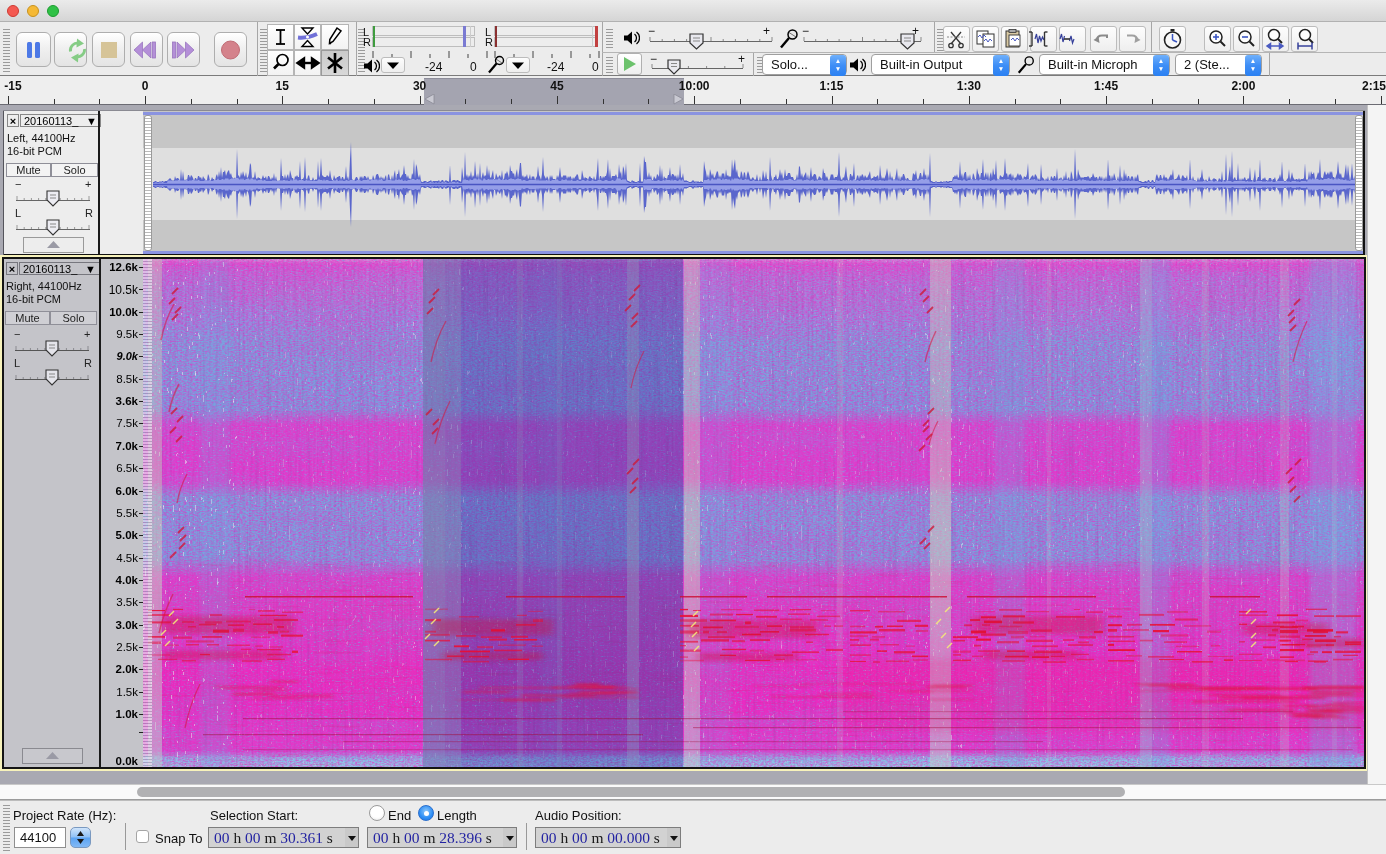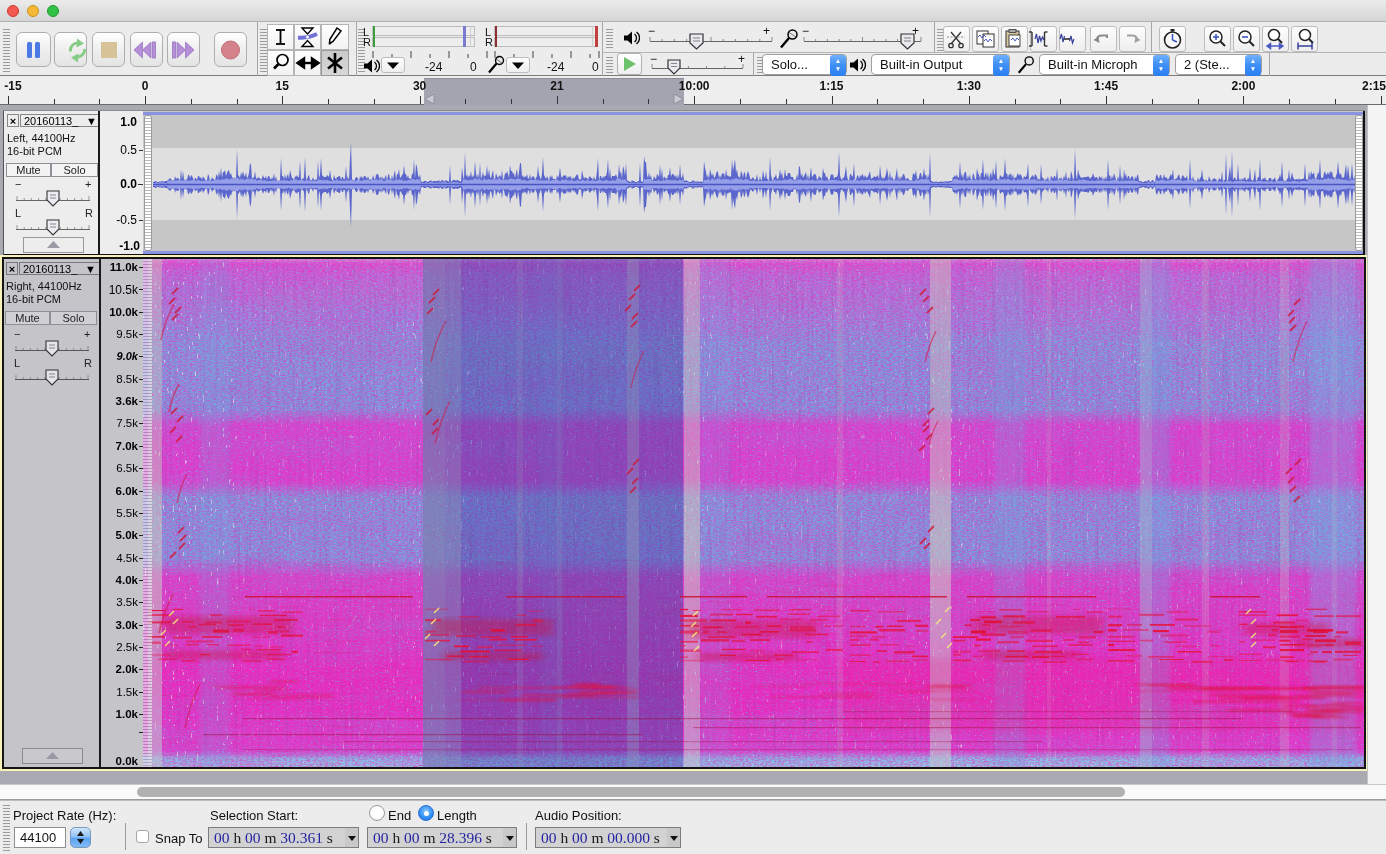--- a/index.html
+++ b/index.html
@@ -422,21 +422,21 @@
   <svg class="abs" style="left:423.5px; top:18px;" width="11" height="11" viewBox="0 0 11 11">
       <path d="M 10 0 L 10 10 L 1 5 Z" fill="#c9c9d2" stroke="#8a8a96" stroke-width="0.8"></path>
     </svg>
   <svg class="abs" style="left:673px; top:18px;" width="11" height="11" viewBox="0 0 11 11">
       <path d="M 1 0 L 1 10 L 10 5 Z" fill="#c9c9d2" stroke="#8a8a96" stroke-width="0.8"></path>
     </svg>
   <div class="rlab" style="left:13px;">-15</div>
   <div class="rlab" style="left:145px;">0</div>
   <div class="rlab" style="left:282.3px;">15</div>
   <div class="rlab" style="left:419.6px;">30</div>
-  <div class="rlab" style="left:556.9px;">21</div>
+  <div class="rlab" style="left:556.9px;">45</div>
   <div class="rlab" style="left:694.2px;">10:00</div>
   <div class="rlab" style="left:831.5px;">1:15</div>
   <div class="rlab" style="left:968.8px;">1:30</div>
   <div class="rlab" style="left:1106.1px;">1:45</div>
   <div class="rlab" style="left:1243.4px;">2:00</div>
   <div class="rlab" style="left:1374px;">2:15</div>
   <div class="tick" style="left:7.7px; height:8px;"></div>
   <div class="tick" style="left:145.0px; height:8px;"></div>
   <div class="tick" style="left:282.3px; height:8px;"></div>
   <div class="tick" style="left:419.6px; height:8px;"></div>
@@ -522,30 +522,20 @@
         <line x1="39" y1="19" x2="45" y2="19" stroke="#888"></line>
     </svg>
     <div class="abs" style="left:20px; top:126px; width:61px; height:16px; border:1px solid #999; background:#ededed;">
       <svg width="59" height="14" viewBox="0 0 59 14">
           <path d="M 23 10 L 36 10 L 29.5 3 Z" fill="#9a9aa5"></path>
         </svg>
     </div>
 
     <div class="abs" style="left:95px; top:0; width:2px; height:145px; background:#1a1a1a;"></div>
 
-    <div class="abs" style="left:97px; top:0; width:43px; height:145px; background:#ededed; font-weight:bold;">
-      <div class="abs" style="right:6px; top:4px; font-size:12px;">1.0</div>
-      <div class="abs" style="right:6px; top:32px; font-size:12px; font-weight:normal;">0.5</div>
-      <div class="abs" style="right:6px; top:66px; font-size:12px;">0.0</div>
-      <div class="abs" style="right:6px; top:102px; font-size:12px; font-weight:normal;">-0.5</div>
-      <div class="abs" style="right:3px; top:128px; font-size:12px;">-1.0</div>
-      <div class="abs" style="right:0; top:38.5px; width:4px; height:1px; background:#333;"></div>
-      <div class="abs" style="right:0; top:73px; width:5px; height:1px; background:#333;"></div>
-      <div class="abs" style="right:0; top:109px; width:4px; height:1px; background:#333;"></div>
-    </div>
 
     <div class="abs" style="left:140px; top:0; width:1221px; height:145px; background:#c6c6c6; overflow:hidden;">
       <div class="abs" style="left:0; top:37px; width:1221px; height:72px; background:#dfdfdf;"></div>
       <div class="abs" style="left:0; top:1px; width:1221px; height:3px; background:#8a93e0;"></div>
       <div class="abs" style="left:0; top:140px; width:1221px; height:3px; background:#8a93e0;"></div>
       <svg class="abs" style="left:0; top:0;" width="1221" height="145" viewBox="0 0 1221 145">
       <polygon points="10,71 11,71 12,70 13,70 14,71 15,71 16,71 17,70 18,71 19,70 20,70 21,71 22,70 23,70 24,70 25,69 26,68 27,67 28,68 29,70 30,69 31,70 32,65 33,68 34,67 35,67 36,68 37,70 38,58 39,69 40,60 41,68 42,70 43,68 44,69 45,64 46,64 47,67 48,64 49,65 50,67 51,70 52,67 53,67 54,69 55,65 56,65 57,67 58,66 59,69 60,65 61,67 62,68 63,70 64,69 65,63 66,65 67,70 68,69 69,66 70,68 71,68 72,70 73,65 74,63 75,67 76,60 77,66 78,56 79,67 80,61 81,61 82,59 83,65 84,62 85,60 86,59 87,64 88,62 89,66 90,67 91,68 92,66 93,69 94,38 95,64 96,65 97,67 98,61 99,65 100,60 101,64 102,66 103,61 104,67 105,66 106,62 107,52 108,54 109,68 110,66 111,67 112,60 113,67 114,68 115,66 116,67 117,67 118,69 119,67 120,64 121,67 122,67 123,65 124,69 125,65 126,65 127,67 128,69 129,66 130,68 131,62 132,69 133,65 134,70 135,70 136,70 137,69 138,47 139,65 140,65 141,68 142,63 143,68 144,65 145,63 146,68 147,59 148,63 149,67 150,67 151,70 152,65 153,66 154,64 155,66 156,66 157,50 158,69 159,68 160,68 161,66 162,46 163,67 164,69 165,65 166,64 167,69 168,69 169,69 170,66 171,69 172,69 173,68 174,69 175,50 176,67 177,64 178,47 179,64 180,65 181,66 182,66 183,66 184,64 185,65 186,66 187,59 188,66 189,69 190,69 191,64 192,67 193,68 194,66 195,66 196,65 197,65 198,69 199,66 200,66 201,69 202,67 203,55 204,68 205,65 206,70 207,48 208,31 209,68 210,69 211,70 212,68 213,66 214,66 215,68 216,70 217,65 218,67 219,65 220,68 221,65 222,65 223,66 224,68 225,65 226,68 227,69 228,68 229,69 230,64 231,67 232,69 233,64 234,63 235,63 236,66 237,68 238,65 239,68 240,66 241,69 242,66 243,64 244,70 245,64 246,63 247,68 248,69 249,64 250,69 251,63 252,59 253,69 254,63 255,63 256,58 257,67 258,66 259,64 260,63 261,54 262,63 263,63 264,67 265,64 266,68 267,67 268,69 269,62 270,64 271,48 272,68 273,53 274,56 275,64 276,67 277,63 278,70 279,71 280,71 281,70 282,70 283,70 284,71 285,71 286,70 287,70 288,69 289,71 290,70 291,70 292,70 293,70 294,70 295,70 296,69 297,71 298,70 299,69 300,69 301,71 302,70 303,69 304,70 305,70 306,71 307,54 308,71 309,70 310,69 311,69 312,69 313,70 314,69 315,69 316,70 317,70 318,71 319,56 320,65 321,69 322,41 323,66 324,63 325,67 326,64 327,66 328,60 329,67 330,64 331,66 332,50 333,63 334,67 335,62 336,68 337,52 338,68 339,65 340,61 341,66 342,64 343,65 344,54 345,65 346,58 347,66 348,67 349,63 350,59 351,68 352,68 353,62 354,65 355,67 356,65 357,64 358,67 359,59 360,68 361,68 362,62 363,63 364,60 365,63 366,67 367,54 368,60 369,60 370,63 371,62 372,67 373,62 374,58 375,67 376,61 377,52 378,52 379,66 380,64 381,67 382,65 383,66 384,63 385,68 386,67 387,63 388,69 389,65 390,66 391,65 392,69 393,67 394,65 395,55 396,64 397,66 398,69 399,63 400,46 401,64 402,66 403,68 404,65 405,67 406,70 407,64 408,67 409,64 410,68 411,68 412,68 413,69 414,64 415,67 416,64 417,56 418,65 419,67 420,65 421,64 422,65 423,64 424,68 425,65 426,67 427,65 428,66 429,69 430,66 431,68 432,66 433,65 434,63 435,64 436,69 437,68 438,69 439,59 440,64 441,68 442,66 443,67 444,67 445,69 446,66 447,65 448,67 449,67 450,69 451,65 452,69 453,68 454,60 455,47 456,70 457,65 458,65 459,68 460,65 461,67 462,65 463,65 464,61 465,48 466,67 467,57 468,68 469,65 470,65 471,65 472,65 473,63 474,66 475,67 476,53 477,63 478,60 479,68 480,55 481,58 482,65 483,52 484,69 485,70 486,70 487,71 488,71 489,69 490,70 491,70 492,71 493,71 494,71 495,70 496,70 497,52 498,71 499,70 500,71 501,45 502,51 503,51 504,64 505,67 506,61 507,67 508,64 509,69 510,69 511,65 512,67 513,68 514,63 515,64 516,66 517,54 518,67 519,57 520,69 521,65 522,67 523,67 524,68 525,64 526,64 527,56 528,66 529,63 530,63 531,64 532,66 533,64 534,68 535,63 536,68 537,53 538,66 539,67 540,62 541,69 542,70 543,69 544,70 545,70 546,71 547,71 548,71 549,70 550,69 551,70 552,71 553,70 554,71 555,70 556,71 557,71 558,70 559,71 560,71 561,50 562,57 563,61 564,67 565,63 566,68 567,58 568,62 569,65 570,62 571,67 572,66 573,63 574,60 575,61 576,67 577,64 578,67 579,62 580,63 581,62 582,67 583,58 584,65 585,64 586,66 587,65 588,66 589,48 590,60 591,54 592,48 593,62 594,58 595,65 596,66 597,67 598,60 599,62 600,67 601,61 602,62 603,68 604,63 605,60 606,63 607,67 608,69 609,67 610,66 611,68 612,69 613,68 614,63 615,69 616,70 617,65 618,70 619,68 620,59 621,65 622,68 623,60 624,68 625,68 626,70 627,46 628,64 629,68 630,70 631,66 632,66 633,63 634,68 635,68 636,65 637,58 638,65 639,61 640,68 641,66 642,58 643,65 644,65 645,62 646,62 647,62 648,66 649,66 650,66 651,69 652,69 653,68 654,63 655,68 656,55 657,56 658,66 659,62 660,67 661,65 662,63 663,61 664,68 665,63 666,69 667,64 668,56 669,66 670,65 671,63 672,63 673,64 674,69 675,68 676,65 677,66 678,67 679,68 680,57 681,62 682,62 683,67 684,65 685,68 686,70 687,67 688,63 689,64 690,63 691,68 692,66 693,66 694,66 695,63 696,41 697,64 698,68 699,69 700,66 701,67 702,62 703,55 704,65 705,69 706,70 707,63 708,63 709,66 710,64 711,52 712,69 713,69 714,65 715,64 716,68 717,64 718,66 719,63 720,64 721,67 722,64 723,66 724,67 725,65 726,63 727,60 728,68 729,67 730,67 731,65 732,66 733,66 734,65 735,64 736,69 737,54 738,64 739,68 740,66 741,68 742,66 743,63 744,57 745,63 746,69 747,60 748,68 749,65 750,68 751,70 752,68 753,63 754,57 755,69 756,64 757,70 758,65 759,67 760,63 761,63 762,66 763,69 764,67 765,67 766,69 767,69 768,69 769,69 770,62 771,63 772,64 773,59 774,67 775,69 776,66 777,62 778,62 779,67 780,64 781,57 782,65 783,63 784,69 785,63 786,67 787,42 788,70 789,70 790,71 791,71 792,71 793,70 794,71 795,71 796,71 797,71 798,70 799,71 800,71 801,70 802,71 803,70 804,70 805,71 806,70 807,70 808,70 809,70 810,66 811,66 812,64 813,66 814,63 815,67 816,66 817,50 818,66 819,62 820,68 821,63 822,61 823,61 824,69 825,64 826,68 827,63 828,69 829,69 830,62 831,64 832,68 833,68 834,57 835,62 836,64 837,68 838,62 839,62 840,48 841,67 842,64 843,61 844,67 845,61 846,69 847,64 848,61 849,67 850,57 851,63 852,64 853,49 854,67 855,69 856,69 857,64 858,65 859,66 860,66 861,63 862,47 863,63 864,62 865,67 866,63 867,64 868,62 869,67 870,63 871,68 872,66 873,67 874,64 875,62 876,65 877,63 878,64 879,66 880,69 881,65 882,66 883,66 884,63 885,52 886,69 887,68 888,66 889,65 890,64 891,67 892,63 893,64 894,66 895,69 896,67 897,70 898,53 899,66 900,67 901,68 902,70 903,67 904,69 905,65 906,70 907,70 908,65 909,66 910,68 911,65 912,65 913,68 914,57 915,70 916,67 917,68 918,66 919,68 920,69 921,64 922,68 923,60 924,69 925,67 926,66 927,70 928,60 929,63 930,69 931,67 932,38 933,63 934,69 935,58 936,63 937,65 938,67 939,66 940,67 941,66 942,66 943,66 944,66 945,65 946,66 947,68 948,66 949,66 950,62 951,65 952,67 953,66 954,66 955,69 956,66 957,65 958,68 959,65 960,70 961,66 962,69 963,65 964,69 965,48 966,65 967,64 968,69 969,64 970,68 971,62 972,65 973,69 974,69 975,65 976,69 977,54 978,68 979,65 980,70 981,58 982,66 983,62 984,68 985,65 986,65 987,69 988,66 989,65 990,66 991,70 992,65 993,68 994,65 995,63 996,70 997,70 998,70 999,71 1000,71 1001,71 1002,70 1003,70 1004,71 1005,69 1006,69 1007,71 1008,71 1009,69 1010,69 1011,71 1012,71 1013,65 1014,63 1015,66 1016,68 1017,64 1018,64 1019,68 1020,67 1021,63 1022,67 1023,66 1024,67 1025,69 1026,67 1027,65 1028,63 1029,65 1030,58 1031,69 1032,68 1033,68 1034,67 1035,65 1036,63 1037,67 1038,69 1039,65 1040,64 1041,66 1042,67 1043,67 1044,64 1045,70 1046,69 1047,48 1048,67 1049,69 1050,65 1051,69 1052,69 1053,70 1054,70 1055,66 1056,70 1057,67 1058,66 1059,58 1060,67 1061,69 1062,70 1063,68 1064,70 1065,70 1066,65 1067,68 1068,70 1069,69 1070,68 1071,67 1072,68 1073,68 1074,70 1075,70 1076,67 1077,68 1078,69 1079,60 1080,70 1081,69 1082,69 1083,43 1084,69 1085,70 1086,62 1087,55 1088,67 1089,40 1090,69 1091,67 1092,66 1093,69 1094,69 1095,52 1096,70 1097,67 1098,70 1099,67 1100,69 1101,67 1102,66 1103,69 1104,69 1105,67 1106,68 1107,56 1108,69 1109,69 1110,70 1111,66 1112,58 1113,70 1114,69 1115,66 1116,66 1117,48 1118,69 1119,69 1120,67 1121,68 1122,66 1123,69 1124,69 1125,70 1126,67 1127,67 1128,67 1129,70 1130,68 1131,68 1132,66 1133,70 1134,70 1135,68 1136,67 1137,63 1138,67 1139,50 1140,67 1141,70 1142,70 1143,70 1144,68 1145,67 1146,58 1147,69 1148,66 1149,61 1150,66 1151,68 1152,69 1153,68 1154,68 1155,69 1156,67 1157,69 1158,68 1159,68 1160,68 1161,67 1162,52 1163,68 1164,69 1165,68 1166,60 1167,67 1168,60 1169,63 1170,63 1171,61 1172,68 1173,68 1174,65 1175,61 1176,63 1177,48 1178,66 1179,67 1180,67 1181,62 1182,60 1183,64 1184,63 1185,61 1186,64 1187,60 1188,62 1189,60 1190,66 1191,66 1192,68 1193,65 1194,62 1195,50 1196,61 1197,64 1198,62 1199,67 1200,66 1201,67 1202,60 1203,53 1204,65 1205,54 1206,63 1207,70 1208,65 1209,52 1210,66 1211,69 1212,64 1213,64 1214,63 1214,84 1213,83 1212,83 1211,78 1210,81 1209,95 1208,82 1207,77 1206,84 1205,93 1204,82 1203,94 1202,87 1201,80 1200,81 1199,80 1198,85 1197,83 1196,86 1195,98 1194,85 1193,82 1192,79 1191,81 1190,81 1189,87 1188,85 1187,87 1186,83 1185,86 1184,84 1183,83 1182,87 1181,85 1180,80 1179,80 1178,81 1177,99 1176,84 1175,86 1174,82 1173,79 1172,79 1171,86 1170,84 1169,84 1168,87 1167,80 1166,87 1165,79 1164,78 1163,79 1162,96 1161,80 1160,79 1159,79 1158,79 1157,78 1156,80 1155,78 1154,79 1153,79 1152,78 1151,79 1150,81 1149,86 1148,81 1147,78 1146,89 1145,80 1144,79 1143,77 1142,77 1141,77 1140,80 1139,97 1138,80 1137,84 1136,80 1135,79 1134,77 1133,77 1132,81 1131,79 1130,79 1129,77 1128,80 1127,80 1126,80 1125,77 1124,78 1123,78 1122,81 1121,79 1120,80 1119,78 1118,78 1117,100 1116,81 1115,81 1114,78 1113,77 1112,89 1111,81 1110,77 1109,78 1108,78 1107,91 1106,79 1105,80 1104,78 1103,78 1102,81 1101,80 1100,78 1099,80 1098,77 1097,80 1096,77 1095,95 1094,78 1093,78 1092,81 1091,80 1090,78 1089,106 1088,80 1087,92 1086,85 1085,77 1084,78 1083,104 1082,78 1081,78 1080,77 1079,87 1078,78 1077,79 1076,80 1075,77 1074,77 1073,79 1072,79 1071,80 1070,79 1069,78 1068,77 1067,79 1066,82 1065,77 1064,77 1063,79 1062,77 1061,78 1060,80 1059,89 1058,81 1057,80 1056,77 1055,81 1054,77 1053,77 1052,78 1051,78 1050,82 1049,78 1048,80 1047,98 1046,78 1045,77 1044,83 1043,80 1042,80 1041,81 1040,83 1039,82 1038,78 1037,80 1036,84 1035,82 1034,80 1033,79 1032,79 1031,78 1030,89 1029,82 1028,84 1027,82 1026,80 1025,78 1024,80 1023,81 1022,80 1021,84 1020,80 1019,79 1018,83 1017,83 1016,79 1015,81 1014,84 1013,82 1012,76 1011,76 1010,78 1009,78 1008,76 1007,76 1006,78 1005,78 1004,76 1003,77 1002,77 1001,76 1000,76 999,76 998,77 997,77 996,77 995,84 994,82 993,79 992,82 991,77 990,81 989,82 988,81 987,78 986,82 985,82 984,79 983,85 982,81 981,89 980,77 979,82 978,79 977,94 976,78 975,82 974,78 973,78 972,82 971,85 970,79 969,83 968,78 967,83 966,82 965,99 964,78 963,82 962,78 961,81 960,77 959,82 958,79 957,82 956,81 955,78 954,81 953,81 952,80 951,82 950,85 949,81 948,81 947,79 946,81 945,82 944,81 943,81 942,81 941,81 940,80 939,81 938,80 937,82 936,84 935,89 934,78 933,84 932,108 931,80 930,78 929,84 928,87 927,77 926,81 925,80 924,78 923,87 922,79 921,83 920,78 919,79 918,81 917,79 916,80 915,77 914,90 913,79 912,82 911,82 910,79 909,81 908,82 907,77 906,77 905,82 904,78 903,80 902,77 901,79 900,80 899,81 898,94 897,77 896,80 895,78 894,81 893,83 892,84 891,80 890,83 889,82 888,81 887,79 886,78 885,96 884,84 883,81 882,81 881,82 880,78 879,81 878,83 877,84 876,82 875,85 874,83 873,80 872,81 871,79 870,84 869,80 868,85 867,83 866,84 865,80 864,85 863,84 862,100 861,84 860,81 859,81 858,82 857,83 856,78 855,78 854,80 853,98 852,83 851,84 850,90 849,80 848,86 847,83 846,78 845,86 844,80 843,86 842,83 841,80 840,99 839,85 838,85 837,79 836,83 835,85 834,90 833,79 832,79 831,83 830,85 829,78 828,78 827,84 826,79 825,83 824,78 823,86 822,86 821,84 820,79 819,85 818,81 817,98 816,81 815,80 814,84 813,81 812,83 811,81 810,81 809,77 808,77 807,77 806,77 805,76 804,77 803,77 802,76 801,77 800,76 799,76 798,77 797,76 796,76 795,76 794,76 793,77 792,76 791,76 790,76 789,77 788,77 787,106 786,80 785,84 784,78 783,84 782,82 781,90 780,83 779,80 778,85 777,85 776,81 775,78 774,80 773,88 772,83 771,84 770,85 769,78 768,78 767,78 766,78 765,80 764,80 763,78 762,81 761,84 760,84 759,80 758,82 757,77 756,83 755,78 754,90 753,84 752,79 751,77 750,79 749,82 748,79 747,87 746,78 745,84 744,90 743,84 742,81 741,79 740,81 739,79 738,83 737,94 736,78 735,83 734,82 733,81 732,81 731,82 730,80 729,80 728,79 727,87 726,84 725,82 724,80 723,81 722,83 721,80 720,83 719,84 718,81 717,83 716,79 715,83 714,82 713,78 712,78 711,96 710,83 709,81 708,84 707,84 706,77 705,78 704,82 703,92 702,85 701,80 700,81 699,78 698,79 697,83 696,106 695,84 694,81 693,81 692,81 691,79 690,84 689,83 688,84 687,80 686,77 685,79 684,82 683,80 682,85 681,85 680,90 679,79 678,80 677,81 676,82 675,79 674,78 673,83 672,84 671,84 670,82 669,81 668,91 667,83 666,78 665,84 664,79 663,86 662,84 661,82 660,80 659,85 658,81 657,91 656,92 655,79 654,84 653,79 652,78 651,78 650,81 649,81 648,81 647,85 646,85 645,85 644,82 643,82 642,89 641,81 640,79 639,86 638,82 637,89 636,82 635,79 634,79 633,84 632,81 631,81 630,77 629,79 628,83 627,100 626,77 625,79 624,79 623,87 622,79 621,82 620,88 619,79 618,77 617,82 616,77 615,78 614,84 613,79 612,78 611,79 610,81 609,80 608,78 607,80 606,84 605,87 604,84 603,79 602,85 601,86 600,80 599,85 598,87 597,80 596,81 595,82 594,89 593,85 592,98 591,93 590,87 589,99 588,81 587,82 586,81 585,83 584,82 583,89 582,80 581,85 580,84 579,85 578,80 577,83 576,80 575,86 574,87 573,84 572,81 571,80 570,85 569,82 568,85 567,89 566,79 565,84 564,80 563,86 562,90 561,96 560,76 559,76 558,77 557,76 556,76 555,77 554,76 553,77 552,76 551,77 550,78 549,77 548,76 547,76 546,76 545,77 544,77 543,78 542,77 541,78 540,85 539,80 538,81 537,94 536,79 535,84 534,79 533,83 532,81 531,83 530,84 529,84 528,81 527,91 526,83 525,83 524,79 523,80 522,80 521,82 520,78 519,90 518,80 517,94 516,81 515,83 514,84 513,79 512,80 511,82 510,78 509,78 508,83 507,80 506,86 505,80 504,83 503,96 502,96 501,102 500,76 499,77 498,76 497,96 496,77 495,77 494,76 493,76 492,76 491,77 490,77 489,78 488,76 487,76 486,77 485,77 484,78 483,95 482,82 481,89 480,92 479,79 478,87 477,84 476,94 475,80 474,81 473,84 472,82 471,82 470,82 469,82 468,79 467,90 466,80 465,98 464,86 463,82 462,82 461,80 460,82 459,79 458,82 457,82 456,77 455,100 454,87 453,79 452,78 451,82 450,78 449,80 448,80 447,82 446,81 445,78 444,80 443,80 442,81 441,79 440,83 439,88 438,78 437,79 436,78 435,83 434,84 433,82 432,81 431,79 430,81 429,78 428,81 427,82 426,80 425,82 424,79 423,83 422,82 421,83 420,82 419,80 418,82 417,92 416,83 415,80 414,83 413,78 412,79 411,79 410,79 409,83 408,80 407,83 406,77 405,80 404,82 403,79 402,81 401,83 400,101 399,84 398,78 397,81 396,83 395,92 394,82 393,80 392,78 391,82 390,81 389,82 388,78 387,84 386,80 385,79 384,84 383,81 382,82 381,80 380,83 379,81 378,95 377,96 376,86 375,80 374,89 373,85 372,80 371,85 370,84 369,87 368,87 367,93 366,80 365,84 364,87 363,84 362,85 361,79 360,79 359,88 358,80 357,83 356,82 355,80 354,82 353,85 352,79 351,79 350,88 349,84 348,80 347,81 346,89 345,82 344,93 343,82 342,83 341,81 340,86 339,82 338,79 337,95 336,79 335,85 334,80 333,84 332,97 331,81 330,83 329,80 328,87 327,81 326,83 325,80 324,84 323,81 322,106 321,78 320,82 319,92 318,76 317,77 316,77 315,78 314,78 313,77 312,78 311,78 310,78 309,77 308,76 307,94 306,76 305,77 304,77 303,78 302,77 301,76 300,78 299,78 298,77 297,76 296,78 295,77 294,77 293,77 292,77 291,77 290,77 289,76 288,78 287,77 286,77 285,76 284,76 283,77 282,77 281,77 280,76 279,76 278,77 277,84 276,80 275,83 274,91 273,94 272,79 271,99 270,83 269,85 268,78 267,80 266,79 265,83 264,80 263,84 262,84 261,94 260,84 259,83 258,81 257,80 256,89 255,84 254,84 253,78 252,88 251,84 250,78 249,83 248,78 247,79 246,84 245,83 244,77 243,83 242,81 241,78 240,81 239,79 238,82 237,79 236,81 235,84 234,84 233,83 232,78 231,80 230,83 229,78 228,79 227,78 226,79 225,82 224,79 223,81 222,82 221,82 220,79 219,82 218,80 217,82 216,77 215,79 214,81 213,81 212,79 211,77 210,78 209,79 208,116 207,99 206,77 205,82 204,79 203,92 202,80 201,78 200,81 199,81 198,78 197,82 196,82 195,81 194,81 193,79 192,80 191,83 190,78 189,78 188,81 187,88 186,81 185,82 184,83 183,81 182,81 181,81 180,82 179,83 178,100 177,83 176,80 175,97 174,78 173,79 172,78 171,78 170,81 169,78 168,78 167,78 166,83 165,82 164,78 163,80 162,101 161,81 160,79 159,79 158,78 157,98 156,81 155,81 154,83 153,81 152,82 151,77 150,80 149,80 148,84 147,88 146,79 145,84 144,82 143,79 142,84 141,79 140,82 139,82 138,100 137,78 136,77 135,77 134,77 133,82 132,78 131,85 130,79 129,81 128,78 127,80 126,82 125,82 124,78 123,82 122,80 121,80 120,83 119,80 118,78 117,80 116,80 115,81 114,79 113,80 112,87 111,80 110,81 109,79 108,93 107,96 106,85 105,81 104,80 103,86 102,81 101,83 100,87 99,82 98,86 97,80 96,82 95,83 94,108 93,78 92,81 91,79 90,80 89,81 88,85 87,83 86,88 85,87 84,85 83,82 82,88 81,86 80,86 79,80 78,91 77,81 76,87 75,80 74,84 73,82 72,77 71,79 70,79 69,81 68,78 67,77 66,82 65,84 64,78 63,77 62,79 61,80 60,82 59,78 58,81 57,80 56,82 55,82 54,78 53,80 52,80 51,77 50,80 49,82 48,83 47,80 46,83 45,83 44,78 43,79 42,77 41,79 40,87 39,78 38,89 37,77 36,79 35,80 34,80 33,79 32,82 31,77 30,78 29,77 28,79 27,80 26,79 25,78 24,77 23,77 22,77 21,76 20,77 19,77 18,76 17,77 16,76 15,76 14,76 13,77 12,77 11,76 10,76" fill="#5a66cc"></polygon>
       <polygon points="10,72 11,72 12,72 13,71 14,72 15,72 16,72 17,71 18,72 19,71 20,71 21,72 22,72 23,72 24,72 25,69 26,70 27,69 28,70 29,70 30,70 31,70 32,70 33,69 34,70 35,69 36,69 37,69 38,70 39,69 40,70 41,69 42,70 43,69 44,69 45,70 46,70 47,69 48,70 49,69 50,69 51,69 52,70 53,69 54,70 55,69 56,69 57,70 58,70 59,70 60,70 61,70 62,69 63,69 64,69 65,70 66,69 67,69 68,70 69,70 70,70 71,69 72,69 73,69 74,69 75,67 76,69 77,69 78,69 79,68 80,68 81,69 82,68 83,67 84,68 85,67 86,69 87,68 88,68 89,67 90,68 91,68 92,68 93,67 94,67 95,67 96,68 97,69 98,67 99,69 100,67 101,69 102,69 103,68 104,68 105,67 106,68 107,69 108,67 109,68 110,68 111,69 112,68 113,69 114,70 115,69 116,69 117,69 118,69 119,69 120,70 121,69 122,69 123,70 124,70 125,70 126,70 127,70 128,70 129,70 130,69 131,70 132,69 133,70 134,70 135,69 136,70 137,70 138,69 139,70 140,69 141,69 142,69 143,70 144,69 145,70 146,70 147,70 148,68 149,70 150,69 151,69 152,69 153,68 154,69 155,70 156,69 157,69 158,69 159,69 160,69 161,70 162,70 163,69 164,69 165,70 166,69 167,70 168,69 169,70 170,70 171,69 172,70 173,70 174,70 175,69 176,68 177,69 178,69 179,69 180,70 181,68 182,70 183,69 184,69 185,69 186,70 187,70 188,70 189,70 190,69 191,69 192,70 193,69 194,68 195,70 196,70 197,69 198,70 199,69 200,70 201,70 202,70 203,69 204,69 205,70 206,70 207,69 208,69 209,69 210,69 211,69 212,70 213,70 214,69 215,69 216,69 217,69 218,70 219,70 220,69 221,69 222,69 223,69 224,69 225,68 226,69 227,70 228,69 229,68 230,69 231,69 232,68 233,69 234,68 235,70 236,68 237,69 238,68 239,68 240,70 241,70 242,70 243,69 244,68 245,69 246,69 247,69 248,68 249,70 250,69 251,70 252,69 253,68 254,69 255,69 256,68 257,69 258,69 259,68 260,70 261,70 262,69 263,70 264,70 265,69 266,69 267,69 268,69 269,68 270,68 271,68 272,69 273,69 274,68 275,68 276,69 277,68 278,72 279,72 280,72 281,72 282,72 283,71 284,72 285,72 286,72 287,71 288,71 289,72 290,71 291,72 292,72 293,71 294,72 295,72 296,71 297,72 298,72 299,71 300,71 301,72 302,71 303,71 304,72 305,72 306,72 307,71 308,72 309,71 310,71 311,71 312,71 313,72 314,71 315,71 316,72 317,72 318,72 319,72 320,68 321,69 322,68 323,69 324,69 325,69 326,70 327,68 328,69 329,69 330,69 331,67 332,68 333,67 334,69 335,68 336,67 337,69 338,68 339,70 340,69 341,67 342,68 343,69 344,69 345,68 346,68 347,69 348,68 349,69 350,68 351,68 352,69 353,68 354,69 355,68 356,67 357,68 358,69 359,69 360,67 361,69 362,69 363,68 364,69 365,69 366,68 367,68 368,67 369,68 370,68 371,68 372,69 373,68 374,68 375,67 376,68 377,68 378,68 379,70 380,69 381,69 382,69 383,70 384,70 385,70 386,69 387,69 388,69 389,69 390,69 391,69 392,69 393,68 394,70 395,68 396,70 397,69 398,70 399,69 400,70 401,69 402,70 403,69 404,69 405,70 406,68 407,70 408,70 409,69 410,69 411,69 412,69 413,69 414,68 415,69 416,70 417,70 418,70 419,68 420,69 421,69 422,69 423,68 424,69 425,70 426,69 427,70 428,69 429,69 430,70 431,70 432,70 433,70 434,69 435,69 436,70 437,70 438,70 439,69 440,69 441,69 442,70 443,70 444,69 445,69 446,70 447,70 448,70 449,69 450,69 451,70 452,70 453,70 454,70 455,69 456,69 457,69 458,69 459,70 460,70 461,70 462,69 463,69 464,69 465,70 466,70 467,70 468,70 469,69 470,69 471,70 472,70 473,69 474,67 475,67 476,68 477,67 478,69 479,69 480,68 481,69 482,68 483,69 484,71 485,71 486,72 487,72 488,72 489,71 490,72 491,72 492,72 493,72 494,72 495,71 496,72 497,72 498,72 499,72 500,72 501,68 502,68 503,69 504,68 505,68 506,68 507,68 508,68 509,70 510,69 511,70 512,70 513,70 514,70 515,69 516,69 517,70 518,70 519,70 520,69 521,69 522,70 523,68 524,69 525,69 526,69 527,69 528,70 529,68 530,70 531,69 532,69 533,69 534,70 535,70 536,69 537,68 538,70 539,69 540,68 541,71 542,71 543,71 544,71 545,71 546,72 547,72 548,72 549,72 550,71 551,72 552,72 553,71 554,72 555,72 556,72 557,72 558,72 559,72 560,72 561,69 562,69 563,69 564,69 565,68 566,68 567,70 568,69 569,67 570,68 571,69 572,68 573,69 574,68 575,67 576,68 577,67 578,69 579,69 580,67 581,69 582,68 583,68 584,68 585,69 586,68 587,69 588,70 589,67 590,69 591,68 592,67 593,68 594,67 595,68 596,68 597,69 598,67 599,69 600,69 601,69 602,68 603,68 604,69 605,68 606,69 607,70 608,70 609,70 610,69 611,69 612,70 613,70 614,70 615,70 616,70 617,70 618,70 619,70 620,70 621,70 622,70 623,70 624,70 625,69 626,69 627,70 628,70 629,69 630,70 631,69 632,69 633,70 634,69 635,70 636,69 637,69 638,70 639,69 640,70 641,68 642,69 643,69 644,69 645,69 646,68 647,68 648,68 649,69 650,69 651,70 652,69 653,70 654,68 655,69 656,68 657,69 658,68 659,69 660,70 661,69 662,69 663,69 664,68 665,69 666,69 667,70 668,69 669,69 670,68 671,70 672,70 673,69 674,70 675,69 676,69 677,69 678,69 679,68 680,69 681,70 682,70 683,69 684,70 685,69 686,69 687,69 688,69 689,69 690,69 691,69 692,69 693,69 694,69 695,70 696,69 697,70 698,70 699,70 700,69 701,69 702,70 703,69 704,69 705,70 706,70 707,69 708,69 709,70 710,69 711,68 712,68 713,70 714,69 715,69 716,70 717,70 718,69 719,69 720,69 721,70 722,69 723,69 724,69 725,69 726,69 727,68 728,70 729,69 730,69 731,69 732,70 733,70 734,69 735,70 736,69 737,69 738,69 739,70 740,69 741,70 742,70 743,69 744,70 745,69 746,68 747,69 748,68 749,70 750,69 751,68 752,68 753,70 754,68 755,70 756,69 757,70 758,70 759,69 760,69 761,70 762,69 763,69 764,70 765,69 766,70 767,69 768,69 769,69 770,70 771,70 772,70 773,68 774,69 775,70 776,69 777,69 778,68 779,68 780,68 781,69 782,68 783,68 784,68 785,69 786,68 787,72 788,71 789,72 790,72 791,72 792,72 793,71 794,72 795,72 796,72 797,72 798,72 799,72 800,72 801,71 802,72 803,71 804,72 805,72 806,72 807,71 808,71 809,71 810,69 811,68 812,68 813,68 814,68 815,69 816,69 817,69 818,69 819,70 820,69 821,68 822,69 823,70 824,70 825,69 826,69 827,69 828,68 829,68 830,68 831,70 832,68 833,69 834,68 835,70 836,69 837,68 838,68 839,69 840,69 841,69 842,69 843,68 844,68 845,70 846,68 847,70 848,70 849,69 850,69 851,68 852,69 853,70 854,69 855,68 856,68 857,68 858,69 859,68 860,69 861,68 862,68 863,69 864,68 865,68 866,68 867,69 868,69 869,70 870,68 871,68 872,69 873,70 874,69 875,68 876,69 877,69 878,69 879,68 880,69 881,68 882,68 883,69 884,68 885,68 886,68 887,69 888,69 889,68 890,69 891,68 892,68 893,70 894,68 895,70 896,70 897,70 898,70 899,69 900,70 901,69 902,70 903,69 904,70 905,70 906,69 907,69 908,69 909,69 910,70 911,70 912,69 913,70 914,69 915,69 916,69 917,69 918,68 919,69 920,70 921,69 922,69 923,69 924,69 925,69 926,70 927,70 928,70 929,70 930,69 931,69 932,70 933,70 934,70 935,69 936,69 937,68 938,70 939,69 940,68 941,69 942,69 943,69 944,70 945,69 946,70 947,70 948,70 949,69 950,70 951,70 952,70 953,70 954,69 955,70 956,69 957,69 958,70 959,69 960,69 961,70 962,70 963,69 964,70 965,70 966,70 967,70 968,69 969,70 970,69 971,69 972,69 973,69 974,69 975,69 976,70 977,71 978,69 979,70 980,70 981,70 982,70 983,69 984,70 985,70 986,69 987,70 988,70 989,69 990,70 991,69 992,70 993,70 994,70 995,70 996,71 997,71 998,72 999,72 1000,72 1001,72 1002,72 1003,72 1004,72 1005,71 1006,71 1007,72 1008,72 1009,71 1010,71 1011,72 1012,72 1013,69 1014,69 1015,70 1016,70 1017,69 1018,69 1019,69 1020,68 1021,70 1022,69 1023,70 1024,70 1025,69 1026,70 1027,69 1028,69 1029,69 1030,68 1031,69 1032,69 1033,69 1034,69 1035,69 1036,69 1037,69 1038,69 1039,70 1040,70 1041,70 1042,69 1043,70 1044,69 1045,68 1046,69 1047,69 1048,69 1049,68 1050,70 1051,69 1052,70 1053,70 1054,70 1055,71 1056,70 1057,71 1058,70 1059,71 1060,70 1061,70 1062,70 1063,70 1064,71 1065,70 1066,70 1067,70 1068,70 1069,69 1070,70 1071,71 1072,70 1073,70 1074,70 1075,70 1076,71 1077,70 1078,71 1079,71 1080,69 1081,70 1082,71 1083,70 1084,69 1085,70 1086,70 1087,70 1088,70 1089,71 1090,71 1091,70 1092,70 1093,70 1094,70 1095,70 1096,70 1097,70 1098,70 1099,70 1100,70 1101,70 1102,70 1103,71 1104,70 1105,70 1106,71 1107,70 1108,71 1109,70 1110,70 1111,71 1112,71 1113,70 1114,70 1115,70 1116,70 1117,70 1118,70 1119,70 1120,71 1121,70 1122,71 1123,70 1124,70 1125,71 1126,70 1127,71 1128,70 1129,70 1130,71 1131,71 1132,71 1133,70 1134,70 1135,70 1136,70 1137,70 1138,70 1139,70 1140,70 1141,70 1142,71 1143,70 1144,70 1145,71 1146,70 1147,71 1148,71 1149,70 1150,70 1151,70 1152,70 1153,70 1154,71 1155,70 1156,71 1157,71 1158,70 1159,70 1160,70 1161,70 1162,70 1163,70 1164,71 1165,68 1166,69 1167,67 1168,69 1169,68 1170,67 1171,69 1172,67 1173,68 1174,68 1175,68 1176,69 1177,69 1178,68 1179,69 1180,69 1181,68 1182,68 1183,68 1184,68 1185,67 1186,67 1187,68 1188,68 1189,67 1190,69 1191,68 1192,68 1193,67 1194,69 1195,67 1196,68 1197,68 1198,69 1199,68 1200,69 1201,69 1202,69 1203,68 1204,70 1205,69 1206,70 1207,70 1208,69 1209,69 1210,69 1211,69 1212,68 1213,70 1214,68 1214,79 1213,77 1212,79 1211,78 1210,78 1209,78 1208,78 1207,77 1206,77 1205,78 1204,77 1203,79 1202,78 1201,78 1200,78 1199,79 1198,78 1197,79 1196,79 1195,80 1194,78 1193,80 1192,79 1191,79 1190,78 1189,80 1188,79 1187,79 1186,80 1185,80 1184,79 1183,79 1182,79 1181,79 1180,78 1179,78 1178,79 1177,78 1176,78 1175,79 1174,79 1173,79 1172,80 1171,78 1170,80 1169,79 1168,78 1167,80 1166,78 1165,79 1164,76 1163,77 1162,77 1161,77 1160,77 1159,77 1158,77 1157,76 1156,76 1155,77 1154,76 1153,77 1152,77 1151,77 1150,77 1149,77 1148,76 1147,76 1146,77 1145,76 1144,77 1143,77 1142,76 1141,77 1140,77 1139,77 1138,77 1137,77 1136,77 1135,77 1134,77 1133,77 1132,76 1131,76 1130,76 1129,77 1128,77 1127,76 1126,77 1125,76 1124,77 1123,77 1122,76 1121,77 1120,76 1119,77 1118,77 1117,77 1116,77 1115,77 1114,77 1113,77 1112,76 1111,76 1110,77 1109,77 1108,76 1107,77 1106,76 1105,77 1104,77 1103,76 1102,77 1101,77 1100,77 1099,77 1098,77 1097,77 1096,77 1095,77 1094,77 1093,77 1092,77 1091,77 1090,76 1089,76 1088,77 1087,77 1086,77 1085,77 1084,78 1083,77 1082,76 1081,77 1080,78 1079,76 1078,76 1077,77 1076,76 1075,77 1074,77 1073,77 1072,77 1071,76 1070,77 1069,78 1068,77 1067,77 1066,77 1065,77 1064,76 1063,77 1062,77 1061,77 1060,77 1059,76 1058,77 1057,76 1056,77 1055,76 1054,77 1053,77 1052,77 1051,78 1050,77 1049,79 1048,78 1047,78 1046,78 1045,79 1044,78 1043,77 1042,78 1041,77 1040,77 1039,77 1038,78 1037,78 1036,78 1035,78 1034,78 1033,78 1032,78 1031,78 1030,79 1029,78 1028,78 1027,78 1026,77 1025,78 1024,77 1023,77 1022,78 1021,77 1020,79 1019,78 1018,78 1017,78 1016,77 1015,77 1014,78 1013,78 1012,75 1011,75 1010,76 1009,76 1008,75 1007,75 1006,76 1005,76 1004,75 1003,75 1002,75 1001,75 1000,75 999,75 998,75 997,76 996,76 995,77 994,77 993,77 992,77 991,78 990,77 989,78 988,77 987,77 986,78 985,77 984,77 983,78 982,77 981,77 980,77 979,77 978,78 977,76 976,77 975,78 974,78 973,78 972,78 971,78 970,78 969,77 968,78 967,77 966,77 965,77 964,77 963,78 962,77 961,77 960,78 959,78 958,77 957,78 956,78 955,77 954,78 953,77 952,77 951,77 950,77 949,78 948,77 947,77 946,77 945,78 944,77 943,78 942,78 941,78 940,79 939,78 938,77 937,79 936,78 935,78 934,77 933,77 932,77 931,78 930,78 929,77 928,77 927,77 926,77 925,78 924,78 923,78 922,78 921,78 920,77 919,78 918,79 917,78 916,78 915,78 914,78 913,77 912,78 911,77 910,77 909,78 908,78 907,78 906,78 905,77 904,77 903,78 902,77 901,78 900,77 899,78 898,77 897,77 896,77 895,77 894,79 893,77 892,79 891,79 890,78 889,79 888,78 887,78 886,79 885,79 884,79 883,78 882,79 881,79 880,78 879,79 878,78 877,78 876,78 875,79 874,78 873,77 872,78 871,79 870,79 869,77 868,78 867,78 866,79 865,79 864,79 863,78 862,79 861,79 860,78 859,79 858,78 857,79 856,79 855,79 854,78 853,77 852,78 851,79 850,78 849,78 848,77 847,77 846,79 845,77 844,79 843,79 842,78 841,78 840,78 839,78 838,79 837,79 836,78 835,77 834,79 833,78 832,79 831,77 830,79 829,79 828,79 827,78 826,78 825,78 824,77 823,77 822,78 821,79 820,78 819,77 818,78 817,78 816,78 815,78 814,79 813,79 812,79 811,79 810,78 809,76 808,76 807,76 806,75 805,75 804,75 803,76 802,75 801,76 800,75 799,75 798,75 797,75 796,75 795,75 794,75 793,76 792,75 791,75 790,75 789,75 788,76 787,75 786,79 785,78 784,79 783,79 782,79 781,78 780,79 779,79 778,79 777,78 776,78 775,77 774,78 773,79 772,77 771,77 770,77 769,78 768,78 767,78 766,77 765,78 764,77 763,78 762,78 761,77 760,78 759,78 758,77 757,77 756,78 755,77 754,79 753,77 752,79 751,79 750,78 749,77 748,79 747,78 746,79 745,78 744,77 743,78 742,77 741,77 740,78 739,77 738,78 737,78 736,78 735,77 734,78 733,77 732,77 731,78 730,78 729,78 728,77 727,79 726,78 725,78 724,78 723,78 722,78 721,77 720,78 719,78 718,78 717,77 716,77 715,78 714,78 713,77 712,79 711,79 710,78 709,77 708,78 707,78 706,77 705,77 704,78 703,78 702,77 701,78 700,78 699,77 698,77 697,77 696,78 695,77 694,78 693,78 692,78 691,78 690,78 689,78 688,78 687,78 686,78 685,78 684,77 683,78 682,77 681,77 680,78 679,79 678,78 677,78 676,78 675,78 674,77 673,78 672,77 671,77 670,79 669,78 668,78 667,77 666,78 665,78 664,79 663,78 662,78 661,78 660,77 659,78 658,79 657,78 656,79 655,78 654,79 653,77 652,78 651,77 650,78 649,78 648,79 647,79 646,79 645,78 644,78 643,78 642,78 641,79 640,77 639,78 638,77 637,78 636,78 635,77 634,78 633,77 632,78 631,78 630,77 629,78 628,77 627,77 626,78 625,78 624,77 623,77 622,77 621,77 620,77 619,77 618,77 617,77 616,77 615,77 614,77 613,77 612,77 611,78 610,78 609,77 608,77 607,77 606,78 605,79 604,78 603,79 602,79 601,78 600,78 599,78 598,80 597,78 596,79 595,79 594,80 593,79 592,80 591,79 590,78 589,80 588,77 587,78 586,79 585,78 584,79 583,79 582,79 581,78 580,80 579,78 578,78 577,80 576,79 575,80 574,79 573,78 572,79 571,78 570,79 569,80 568,78 567,77 566,79 565,79 564,78 563,78 562,78 561,78 560,75 559,75 558,75 557,75 556,75 555,75 554,75 553,76 552,75 551,75 550,76 549,75 548,75 547,75 546,75 545,76 544,76 543,76 542,76 541,76 540,79 539,78 538,77 537,79 536,78 535,77 534,77 533,78 532,78 531,78 530,77 529,79 528,77 527,78 526,78 525,78 524,78 523,79 522,77 521,78 520,78 519,77 518,77 517,77 516,78 515,78 514,77 513,77 512,77 511,77 510,78 509,77 508,79 507,79 506,79 505,79 504,79 503,78 502,79 501,79 500,75 499,75 498,75 497,75 496,75 495,76 494,75 493,75 492,75 491,75 490,75 489,76 488,75 487,75 486,75 485,76 484,76 483,78 482,79 481,78 480,79 479,78 478,78 477,80 476,79 475,80 474,80 473,78 472,77 471,77 470,78 469,78 468,77 467,77 466,77 465,77 464,78 463,78 462,78 461,77 460,77 459,77 458,78 457,78 456,78 455,78 454,77 453,77 452,77 451,77 450,78 449,78 448,77 447,77 446,77 445,78 444,78 443,77 442,77 441,78 440,78 439,78 438,77 437,77 436,77 435,78 434,78 433,77 432,77 431,77 430,77 429,78 428,78 427,77 426,78 425,77 424,78 423,79 422,78 421,78 420,78 419,79 418,77 417,77 416,77 415,78 414,79 413,78 412,78 411,78 410,78 409,78 408,77 407,77 406,79 405,77 404,78 403,78 402,77 401,78 400,77 399,78 398,77 397,78 396,77 395,79 394,77 393,79 392,78 391,78 390,78 389,78 388,78 387,78 386,78 385,77 384,77 383,77 382,78 381,78 380,78 379,77 378,79 377,79 376,79 375,80 374,79 373,79 372,78 371,79 370,79 369,79 368,80 367,79 366,79 365,78 364,78 363,79 362,78 361,78 360,80 359,78 358,78 357,79 356,80 355,79 354,78 353,79 352,78 351,79 350,79 349,78 348,79 347,78 346,79 345,79 344,78 343,78 342,79 341,80 340,78 339,77 338,79 337,78 336,80 335,79 334,78 333,80 332,79 331,80 330,78 329,78 328,78 327,79 326,77 325,78 324,78 323,78 322,79 321,78 320,79 319,75 318,75 317,75 316,75 315,76 314,76 313,75 312,76 311,76 310,76 309,76 308,75 307,76 306,75 305,75 304,75 303,76 302,76 301,75 300,76 299,76 298,75 297,75 296,76 295,75 294,75 293,76 292,75 291,75 290,76 289,75 288,76 287,76 286,75 285,75 284,75 283,76 282,75 281,75 280,75 279,75 278,75 277,79 276,78 275,79 274,79 273,78 272,78 271,79 270,79 269,79 268,78 267,78 266,78 265,78 264,77 263,77 262,78 261,77 260,77 259,79 258,78 257,78 256,79 255,78 254,78 253,79 252,78 251,77 250,78 249,77 248,79 247,78 246,78 245,78 244,79 243,78 242,77 241,77 240,77 239,79 238,79 237,78 236,79 235,77 234,79 233,78 232,79 231,78 230,78 229,79 228,78 227,77 226,78 225,79 224,78 223,78 222,78 221,78 220,78 219,77 218,77 217,78 216,78 215,78 214,78 213,77 212,77 211,78 210,78 209,78 208,78 207,78 206,77 205,77 204,78 203,78 202,77 201,77 200,77 199,78 198,77 197,78 196,77 195,77 194,79 193,78 192,77 191,78 190,78 189,77 188,77 187,77 186,77 185,78 184,78 183,78 182,77 181,79 180,77 179,78 178,78 177,78 176,79 175,78 174,77 173,77 172,77 171,78 170,77 169,77 168,78 167,77 166,78 165,77 164,78 163,78 162,77 161,77 160,78 159,78 158,78 157,78 156,78 155,77 154,78 153,79 152,78 151,78 150,78 149,77 148,79 147,77 146,77 145,77 144,78 143,77 142,78 141,78 140,78 139,77 138,78 137,77 136,77 135,78 134,77 133,77 132,78 131,77 130,78 129,77 128,77 127,77 126,77 125,77 124,77 123,77 122,78 121,78 120,77 119,78 118,78 117,78 116,78 115,78 114,77 113,78 112,79 111,78 110,79 109,79 108,80 107,78 106,79 105,80 104,79 103,79 102,78 101,78 100,80 99,78 98,80 97,78 96,79 95,80 94,80 93,80 92,79 91,79 90,79 89,80 88,79 87,79 86,78 85,80 84,79 83,80 82,79 81,78 80,79 79,79 78,78 77,78 76,78 75,80 74,78 73,78 72,78 71,78 70,77 69,77 68,77 67,78 66,78 65,77 64,78 63,78 62,78 61,77 60,77 59,77 58,77 57,77 56,78 55,78 54,77 53,78 52,77 51,78 50,78 49,78 48,77 47,78 46,77 45,77 44,78 43,78 42,77 41,78 40,77 39,78 38,77 37,78 36,78 35,78 34,77 33,78 32,77 31,77 30,77 29,77 28,77 27,78 26,77 25,78 24,75 23,75 22,75 21,75 20,76 19,76 18,75 17,76 16,75 15,75 14,75 13,76 12,75 11,75 10,75" fill="#959ee8"></polygon>
       <line x1="10" y1="73.5" x2="1214" y2="73.5" stroke="#4a55c2" stroke-width="1.4"></line>
     </svg>
@@ -610,21 +600,21 @@
       </svg>
       <div class="abs" style="left:18px; top:489px; width:61px; height:16px; border:1px solid #8a8a90; background:#c8c8cd;">
         <svg width="59" height="14" viewBox="0 0 59 14">
             <path d="M 23 10 L 36 10 L 29.5 3 Z" fill="#9a9aa5"></path>
           </svg>
       </div>
 
       <div class="abs" style="left:95px; top:0; width:2px; height:508px; background:#1a1a1a;"></div>
 
       <div id="freqruler" class="abs" style="left:97px; top:0; width:42px; height:508px;">
-      <div class="abs" style="right:5px; top:2.0px; font-size:11.5px; font-weight:bold;">11.0k</div>
+      <div class="abs" style="right:5px; top:2.0px; font-size:11.5px; font-weight:bold;">12.6k</div>
       <div class="abs" style="right:0; top:8.0px; width:4px; height:1px; background:#222;"></div>
       <div class="abs" style="right:5px; top:24.4px; font-size:12px; font-weight:normal;">10.5k</div>
       <div class="abs" style="right:0; top:30.4px; width:4px; height:1px; background:#222;"></div>
       <div class="abs" style="right:5px; top:46.7px; font-size:11.5px; font-weight:bold;">10.0k</div>
       <div class="abs" style="right:0; top:52.7px; width:4px; height:1px; background:#222;"></div>
       <div class="abs" style="right:5px; top:69.1px; font-size:11.5px; font-weight:normal;">9.5k</div>
       <div class="abs" style="right:0; top:75.1px; width:4px; height:1px; background:#222;"></div>
       <div class="abs" style="right:5px; top:91.4px; font-size:11px; font-weight:bold;font-style:italic;">9.0k</div>
       <div class="abs" style="right:0; top:97.4px; width:4px; height:1px; background:#222;"></div>
       <div class="abs" style="right:5px; top:113.8px; font-size:11.5px; font-weight:normal;">8.5k</div>

